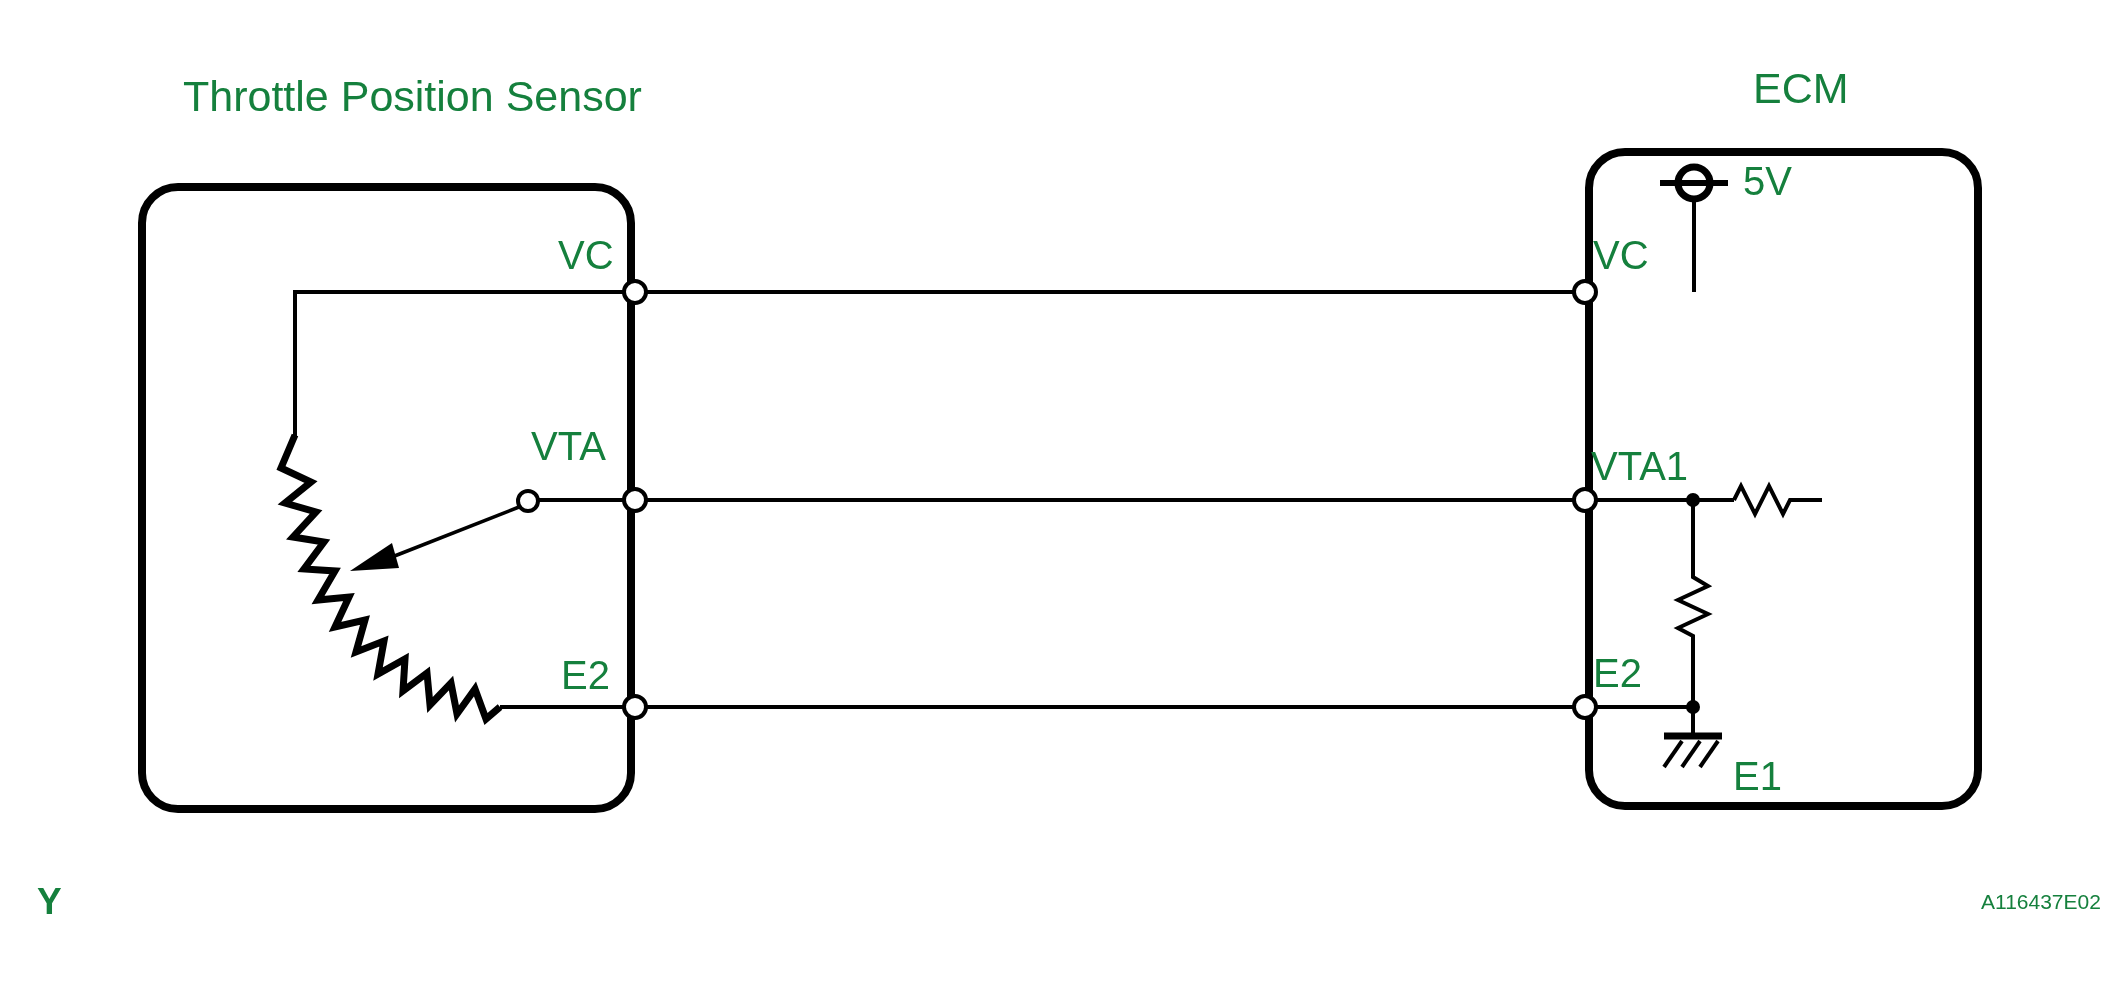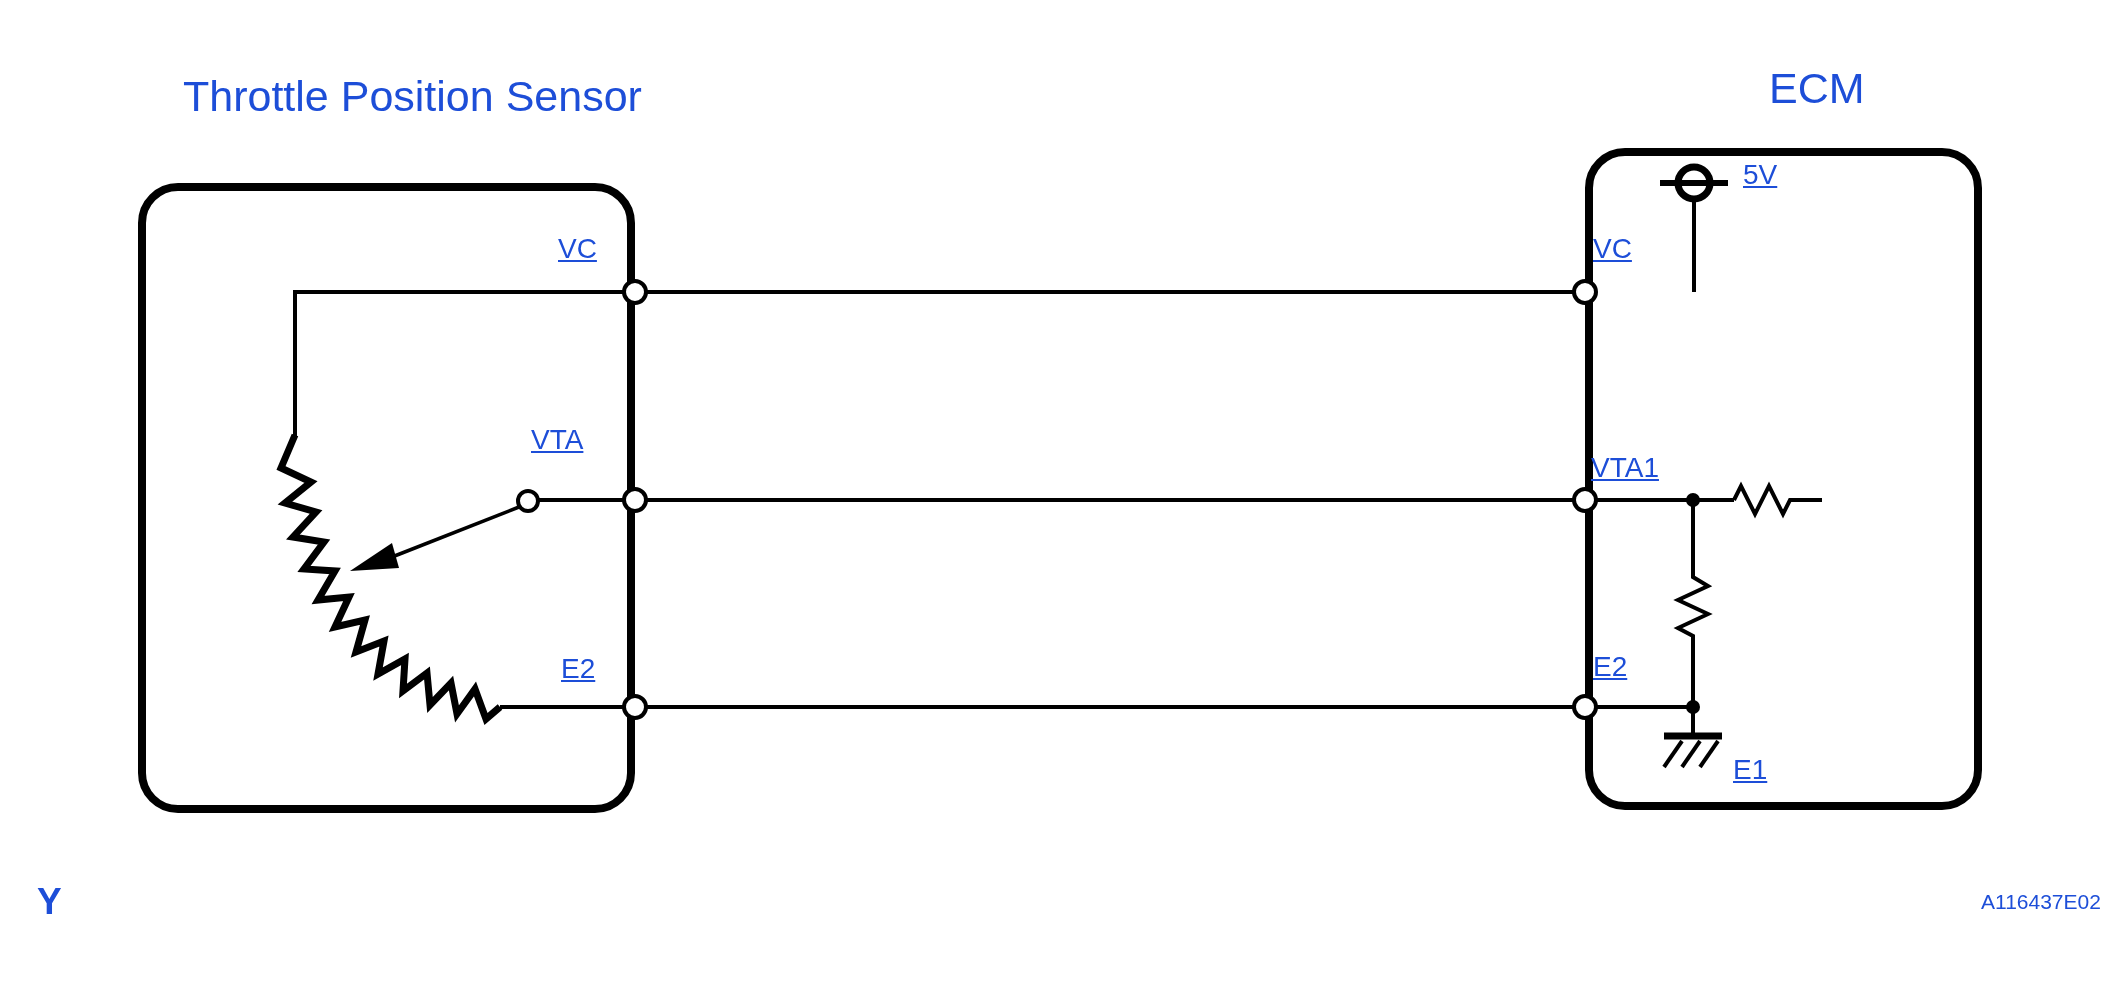--- a/index.html
+++ b/index.html
@@ -9,24 +9,24 @@
     background:#ffffff;
     font-family:"Liberation Sans", sans-serif;
     color:#000;
     overflow:hidden;
   }
   #diagram-svg{position:absolute;left:0;top:0;}
   .lbl{
     position:absolute;
     line-height:1;
     white-space:nowrap;
-    color:#1d4ed8;
+    color:#15803d;
   }
   .title{font-size:43px;}
-  .pin{font-size:28px;text-decoration:underline;}
+  .pin{font-size:40px;}
   .small{font-size:21px;margin-left:8px;}
   .corner{font-size:37px;font-weight:700;}
 </style>
 </head>
 <body>
 
 <div id="canvas">
 
   <svg id="diagram-svg" width="2124" height="991" viewBox="0 0 2124 991">
 
@@ -73,28 +73,28 @@
       <circle cx="635" cy="292" r="11"></circle>
       <circle cx="635" cy="500" r="11"></circle>
       <circle cx="635" cy="707" r="11"></circle>
       <circle cx="1585" cy="292" r="11"></circle>
       <circle cx="1585" cy="500" r="11"></circle>
       <circle cx="1585" cy="707" r="11"></circle>
     </g>
   </svg>
 
   <div class="lbl title" style="left:183px; top:75px;">Throttle Position Sensor</div>
-  <div class="lbl title" style="left:1753px; top:67px;margin-left:16px;">ECM</div>
+  <div class="lbl title" style="left:1753px; top:67px;">ECM</div>
 
   <div class="lbl pin" style="left:558px; top:235px;">VC</div>
   <div class="lbl pin" style="left:531px; top:426px;">VTA</div>
   <div class="lbl pin" style="left:561px; top:655px;">E2</div>
 
   <div class="lbl pin" style="left:1593px; top:235px;">VC</div>
-  <div class="lbl pin" style="left:1591px; top:446px;margin-top:8px;">VTA1</div>
+  <div class="lbl pin" style="left:1591px; top:446px;">VTA1</div>
   <div class="lbl pin" style="left:1593px; top:653px;">E2</div>
 
   <div class="lbl pin" style="left:1743px; top:161px;">5V</div>
   <div class="lbl pin" style="left:1733px; top:756px;">E1</div>
 
   <div class="lbl corner" style="left:37px; top:883px;">Y</div>
   <div class="lbl small" style="left:1973px; top:891px;">A116437E02</div>
 
 </div>
 

